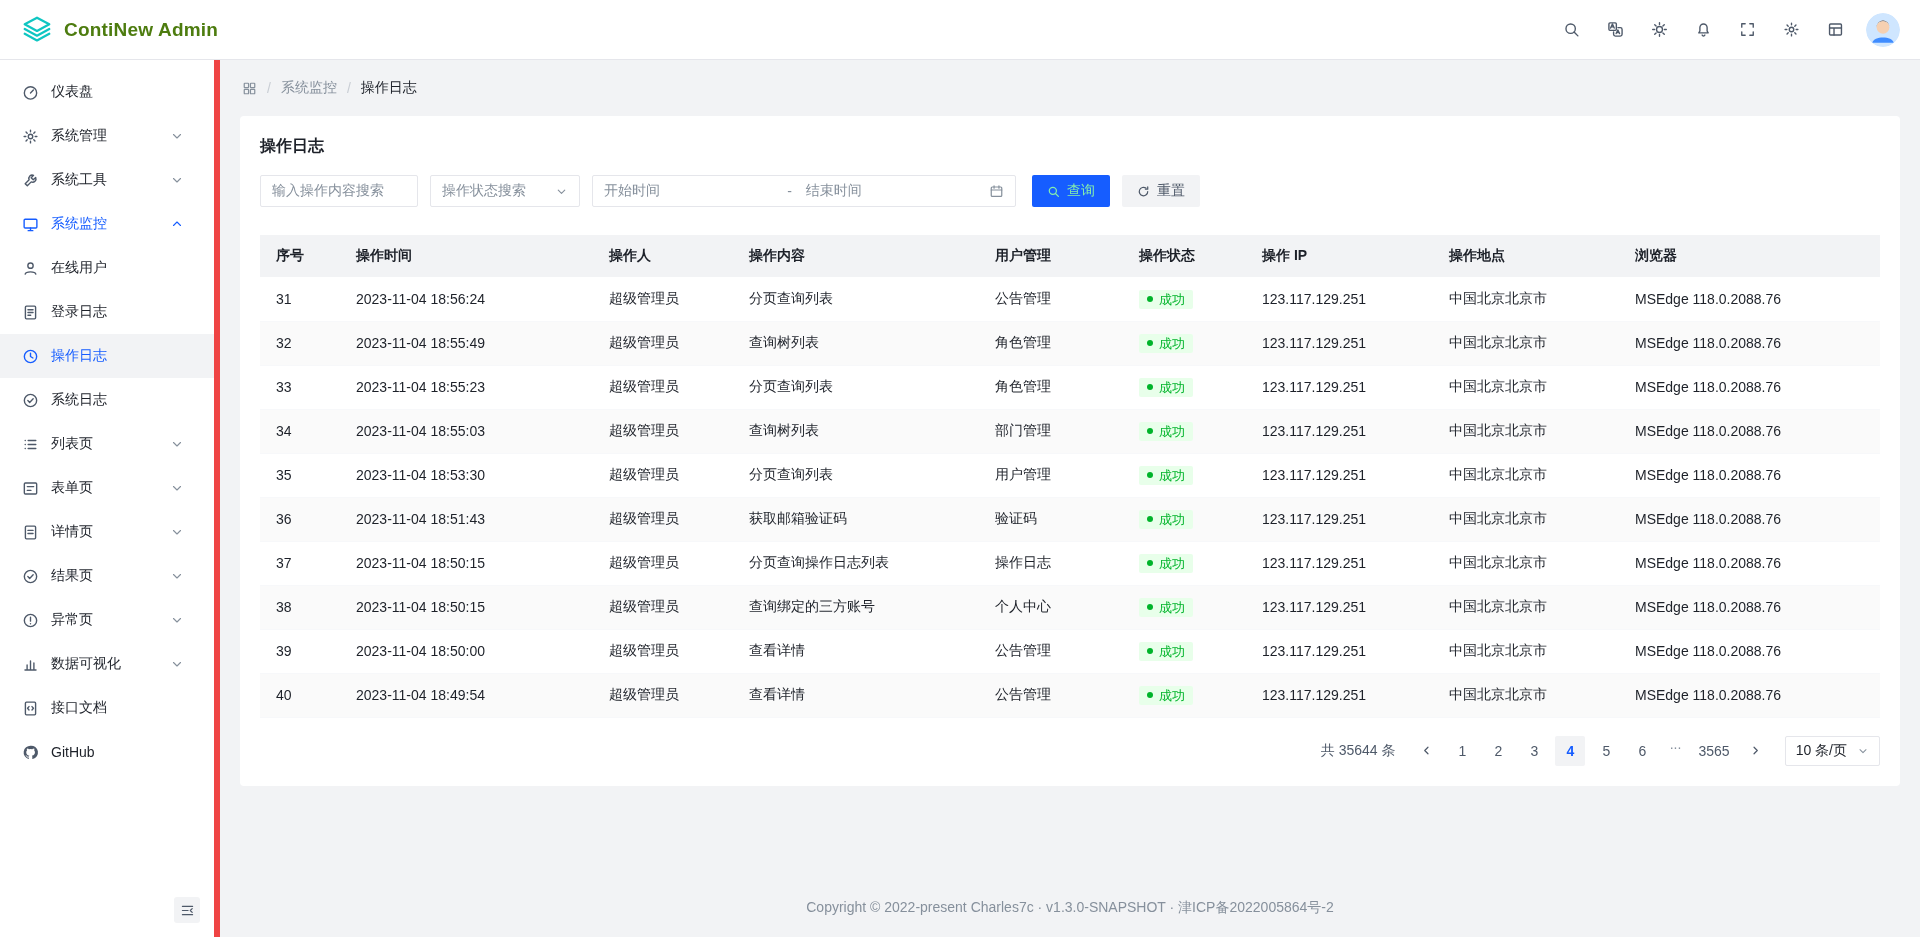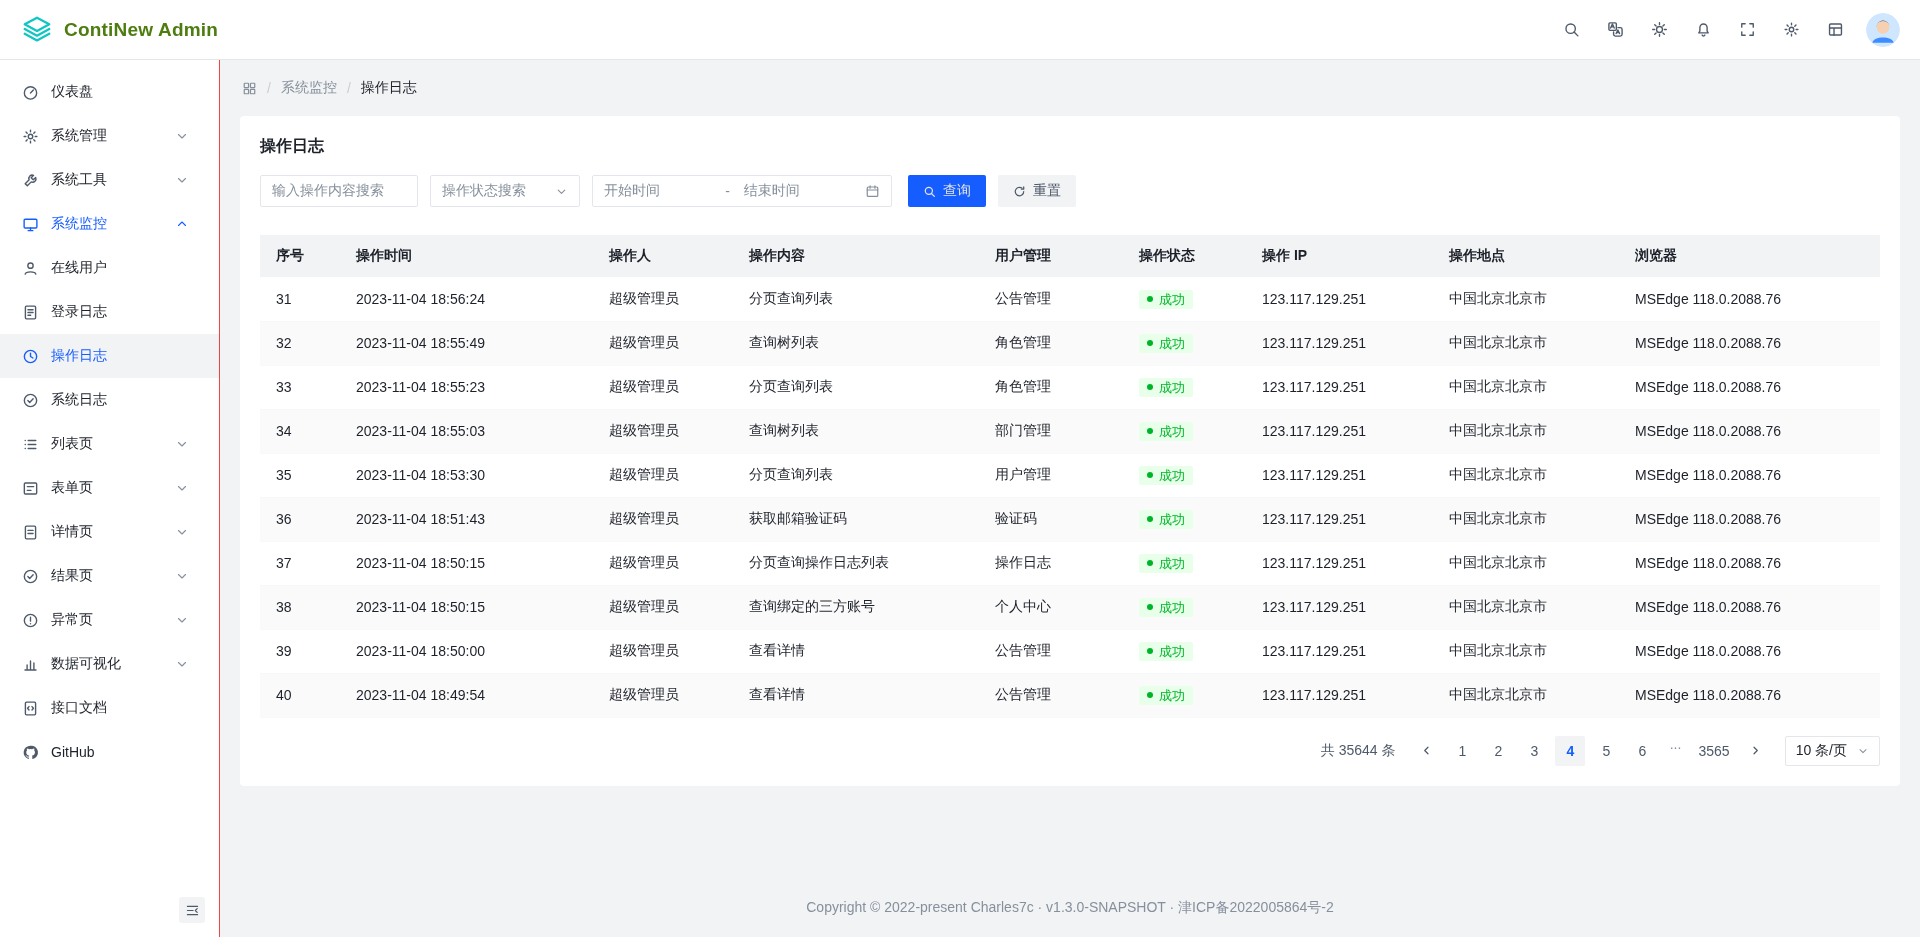--- a/index.html
+++ b/index.html
@@ -12,21 +12,21 @@
   .app-header{position:fixed;top:0;left:0;right:0;height:60px;background:#fff;border-bottom:1px solid #e5e6eb;display:flex;align-items:center;justify-content:space-between;padding:0 20px;z-index:20}
   .logo-wrap{display:flex;align-items:center;gap:10px;cursor:pointer}
   .logo-icon{width:34px;height:34px;color:#0fc6c2}
   .app-title{font-size:19px;font-weight:700;color:#4d7c0f;letter-spacing:.2px}
   .header-actions{display:flex;align-items:center;gap:10px}
   .hbtn{width:34px;height:34px;border-radius:50%;display:flex;align-items:center;justify-content:center;color:#4e5969;cursor:pointer}
   .hbtn .icon{width:17px;height:17px}
   .avatar{width:34px;height:34px;border-radius:50%;overflow:hidden;cursor:pointer;margin-left:4px;flex:none}
 
   
-  .sidebar{position:fixed;top:60px;left:0;bottom:0;width:220px;background:#fff;border-right:1px solid #ef4444;padding-top:10px;z-index:10}
+  .sidebar{position:fixed;top:60px;left:0;bottom:0;width:220px;background:#fff;border-right:6px solid #ef4444;padding-top:10px;z-index:10}
   .menu-item{height:44px;display:flex;align-items:center;padding:0 18px 0 22px;cursor:pointer;color:#1d2129}
   .menu-item .icon{width:17px;height:17px;margin-right:12px;color:#4e5969;flex:none}
   .menu-item .label{flex:1;white-space:nowrap;overflow:hidden}
   .menu-item .chevron{width:14px;height:14px;color:#86909c;flex:none}
   .menu-item.active{color:#165dff}
   .menu-item.active .icon,.menu-item.active .chevron{color:#165dff}
   .sub-item{}
   .sub-item.selected{background:#f2f3f5;color:#165dff}
   .sub-item.selected .icon{color:#165dff}
   .collapse-btn{position:absolute;right:14px;bottom:14px;width:26px;height:26px;border-radius:3px;display:flex;align-items:center;justify-content:center;color:#4e5969;background:#f2f3f5;cursor:pointer}
@@ -41,27 +41,27 @@
   .breadcrumb .current{color:#1d2129}
   .card{margin:0 20px;background:#fff;border-radius:4px;padding:20px;flex:none}
   .card-title{font-size:16px;font-weight:700;margin-bottom:18px}
 
   
   .filters{display:flex;align-items:center;margin-bottom:28px}
   .ctrl{height:32px;border:1px solid #e5e6eb;border-radius:2px;background:#fff;display:flex;align-items:center;padding:0 11px;color:#86909c;cursor:text}
   .ctrl .chev{width:13px;height:13px;color:#86909c;margin-left:auto}
   .search-box{width:158px}
   .select-box{width:150px;margin-left:12px;cursor:pointer}
-  .date-range{width:300px;margin-left:12px;cursor:pointer}
+  .date-range{width:424px;margin-left:12px;cursor:pointer}
   .date-range .ph{flex:1}
   .date-range .ph.end{padding-left:14px}
   .date-range .cal{width:15px;height:15px;color:#86909c;margin-left:auto;flex:none}
   .btn{height:32px;border:none;border-radius:2px;display:inline-flex;align-items:center;gap:7px;padding:0 15px;font-size:14px;cursor:pointer;font-family:inherit}
   .btn .icon{width:13px;height:13px}
-  .btn.primary{background:#165dff;color:#e5e5e5;margin-left:16px}
+  .btn.primary{background:#165dff;color:#86efac;margin-left:16px}
   .btn.secondary{background:#f2f3f5;color:#4e5969;margin-left:12px}
 
   
   table{width:100%;border-collapse:collapse;table-layout:fixed}
   thead th{background:#f2f3f5;height:42px;text-align:left;padding:0 16px;font-weight:600;font-size:14px;color:#1d2129;white-space:nowrap}
   tbody td{height:44px;padding:0 16px;border-bottom:1px solid #f7f8fa;white-space:nowrap;overflow:hidden;color:#1d2129}
   tbody tr:nth-child(even){background:#fafafa}
   .badge{display:inline-flex;align-items:center;gap:6px;background:#e8ffea;color:#00b42a;border-radius:2px;padding:3px 8px;font-size:13px;line-height:1}
   .badge .dot{width:6px;height:6px;border-radius:50%;background:#00b42a;flex:none}
 

